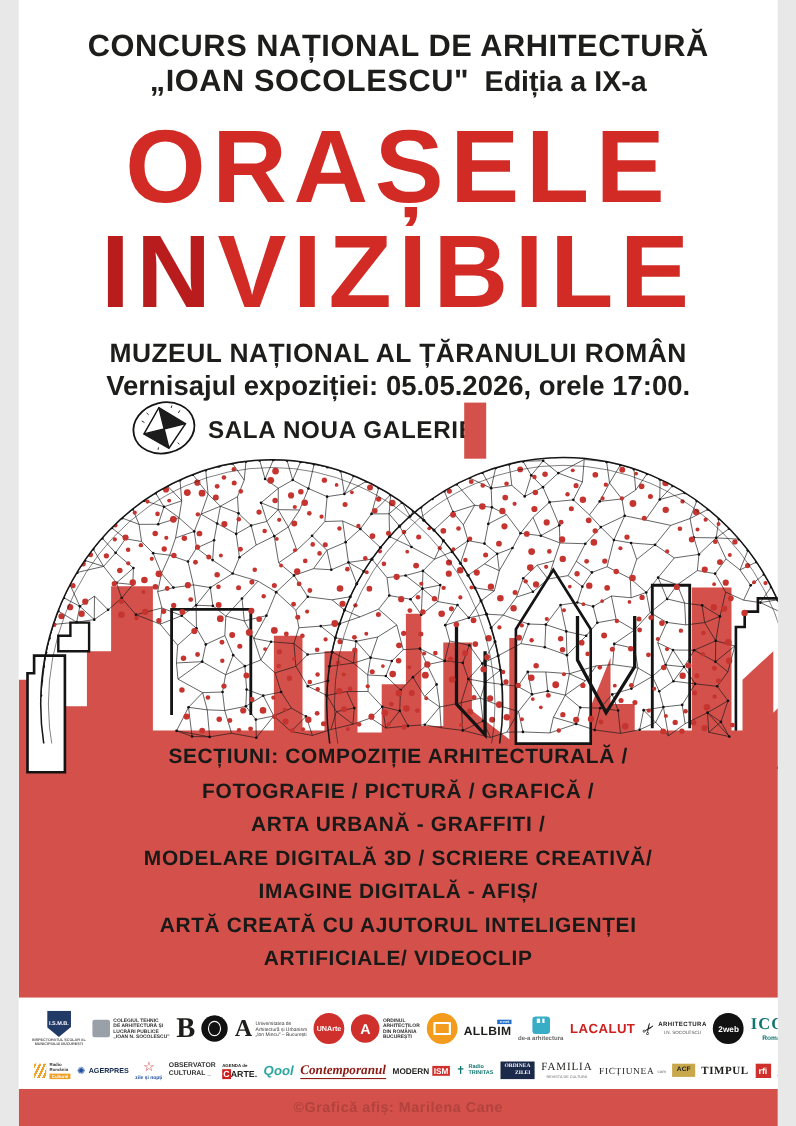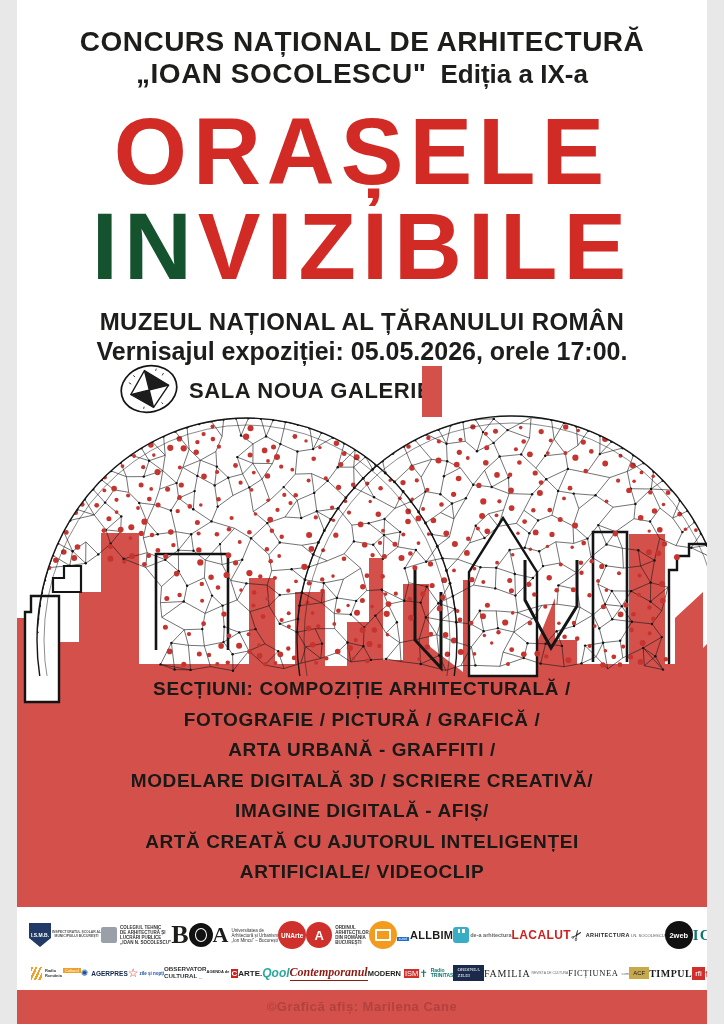--- a/index.html
+++ b/index.html
@@ -6,48 +6,48 @@
   .poster{position:relative;width:690px;height:1024px;margin:0 auto;background:#fff;
     font-family:"Liberation Sans","DejaVu Sans",sans-serif;color:#1d1d1b;overflow:hidden}
   .abs{position:absolute}
   .ctr{left:0;right:0;text-align:center}
   .hdr1{top:26px;font-size:28px;font-weight:800;letter-spacing:.5px;line-height:32px}
   .hdr2{top:58px;display:flex;justify-content:center;align-items:baseline;gap:14px;left:0;right:0}
   .hdr2 .nm{font-size:28px;font-weight:800;letter-spacing:.5px}
   .hdr2 .ed{font-size:26px;font-weight:600}
   .title{top:104px;font-weight:800;font-size:94px;line-height:95px;letter-spacing:6px}
   .red{color:#d22b26}
-  .blk{color:#14532d}
+  .blk{color:#b91c1c}
   .venue{top:308px;font-size:24px;font-weight:800;letter-spacing:.4px}
   .vern{top:337px;font-size:25px;font-weight:800}
   .sala-txt{left:172px;top:378px;font-size:22px;font-weight:800;letter-spacing:.6px}
   .redbar{left:405px;top:366px;width:20px;height:51px;background:#d4504b}
   .dates{left:436px;top:375px;font-size:26px;font-weight:800;letter-spacing:.5px}
   .stamp{left:100px;top:360px}
   .gfx{left:0;top:412px}
   .sections{top:674px;left:0;right:0;text-align:center}
   .sections div{font-size:19px;font-weight:800;letter-spacing:.6px;line-height:30.5px;color:#191917}
   .band{left:0;top:908px;width:724px;height:82px;background:#fff}
   .lrow1{position:absolute;left:12px;right:12px;top:4px;height:46px;display:flex;justify-content:space-between;align-items:center}
   .lrow2{position:absolute;left:14px;right:14px;top:50px;height:30px;display:flex;justify-content:space-between;align-items:center}
   .footer{left:0;top:990px;width:724px;height:34px;background:#d4504b}
   .credit{top:999px;font-size:13px;font-weight:600;letter-spacing:.5px;color:#b2423d}
   
   .lg{display:flex;align-items:center;gap:3px;flex:0 0 auto}
-  .lg .col{display:flex;align-items:center;gap:1px}
+  .lg .col{display:flex;flex-direction:column;align-items:center;gap:1px}
   .pre{white-space:pre-line}
   .tn{font-size:4.5px;font-weight:700;color:#333;line-height:5px;text-align:left}
   .tnc{font-size:4px;font-weight:700;color:#555;line-height:4.5px;text-align:center}
   .shield{width:22px;height:24px;background:#223a66;clip-path:polygon(0 0,100% 0,100% 62%,50% 100%,0 62%);
     color:#fff;font-size:5px;font-weight:700;display:flex;align-items:center;justify-content:center}
   .circle{border-radius:50%;display:flex;align-items:center;justify-content:center;color:#fff;font-weight:800}
   .c-red{background:#d0302b}
   .c-blk{background:#111}
   .c-org{background:#f29b1d}
-  .chip{display:inline-block;color:#fff;font-weight:400;text-align:left}
+  .chip{display:inline-block;color:#fff;font-weight:700;text-align:right}
   .serif{font-family:"Liberation Serif","DejaVu Serif",serif}
   .teal{color:#2ea6a0}.navy{color:#0f766e}.dkred{color:#8b1a12}
 </style>
 </head>
 <body>
 
 <div class="poster">
 
   <div class="abs ctr hdr1">CONCURS NAȚIONAL DE ARHITECTURĂ</div>
   <div class="abs hdr2">

